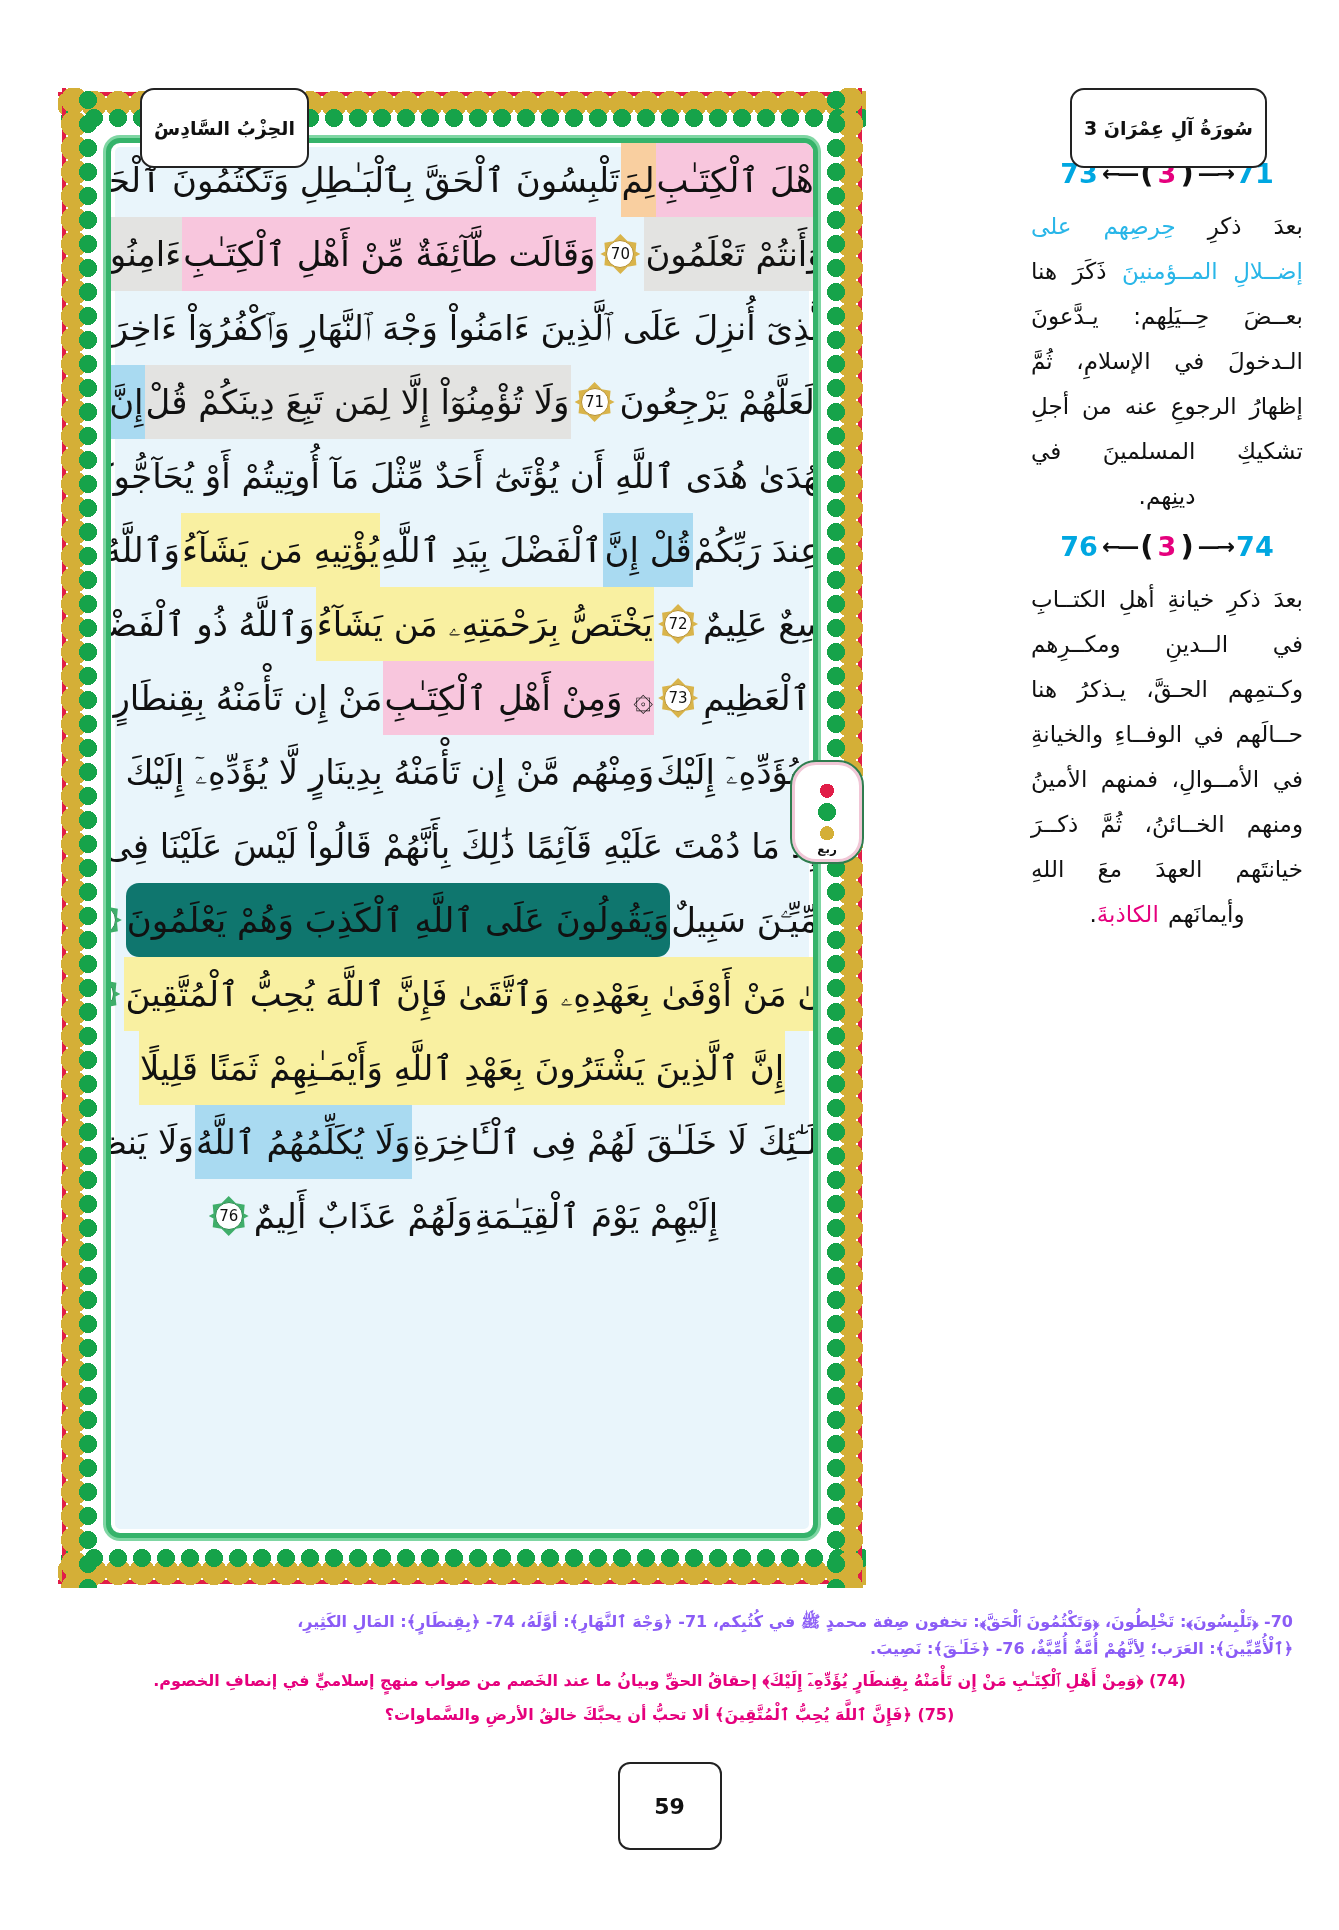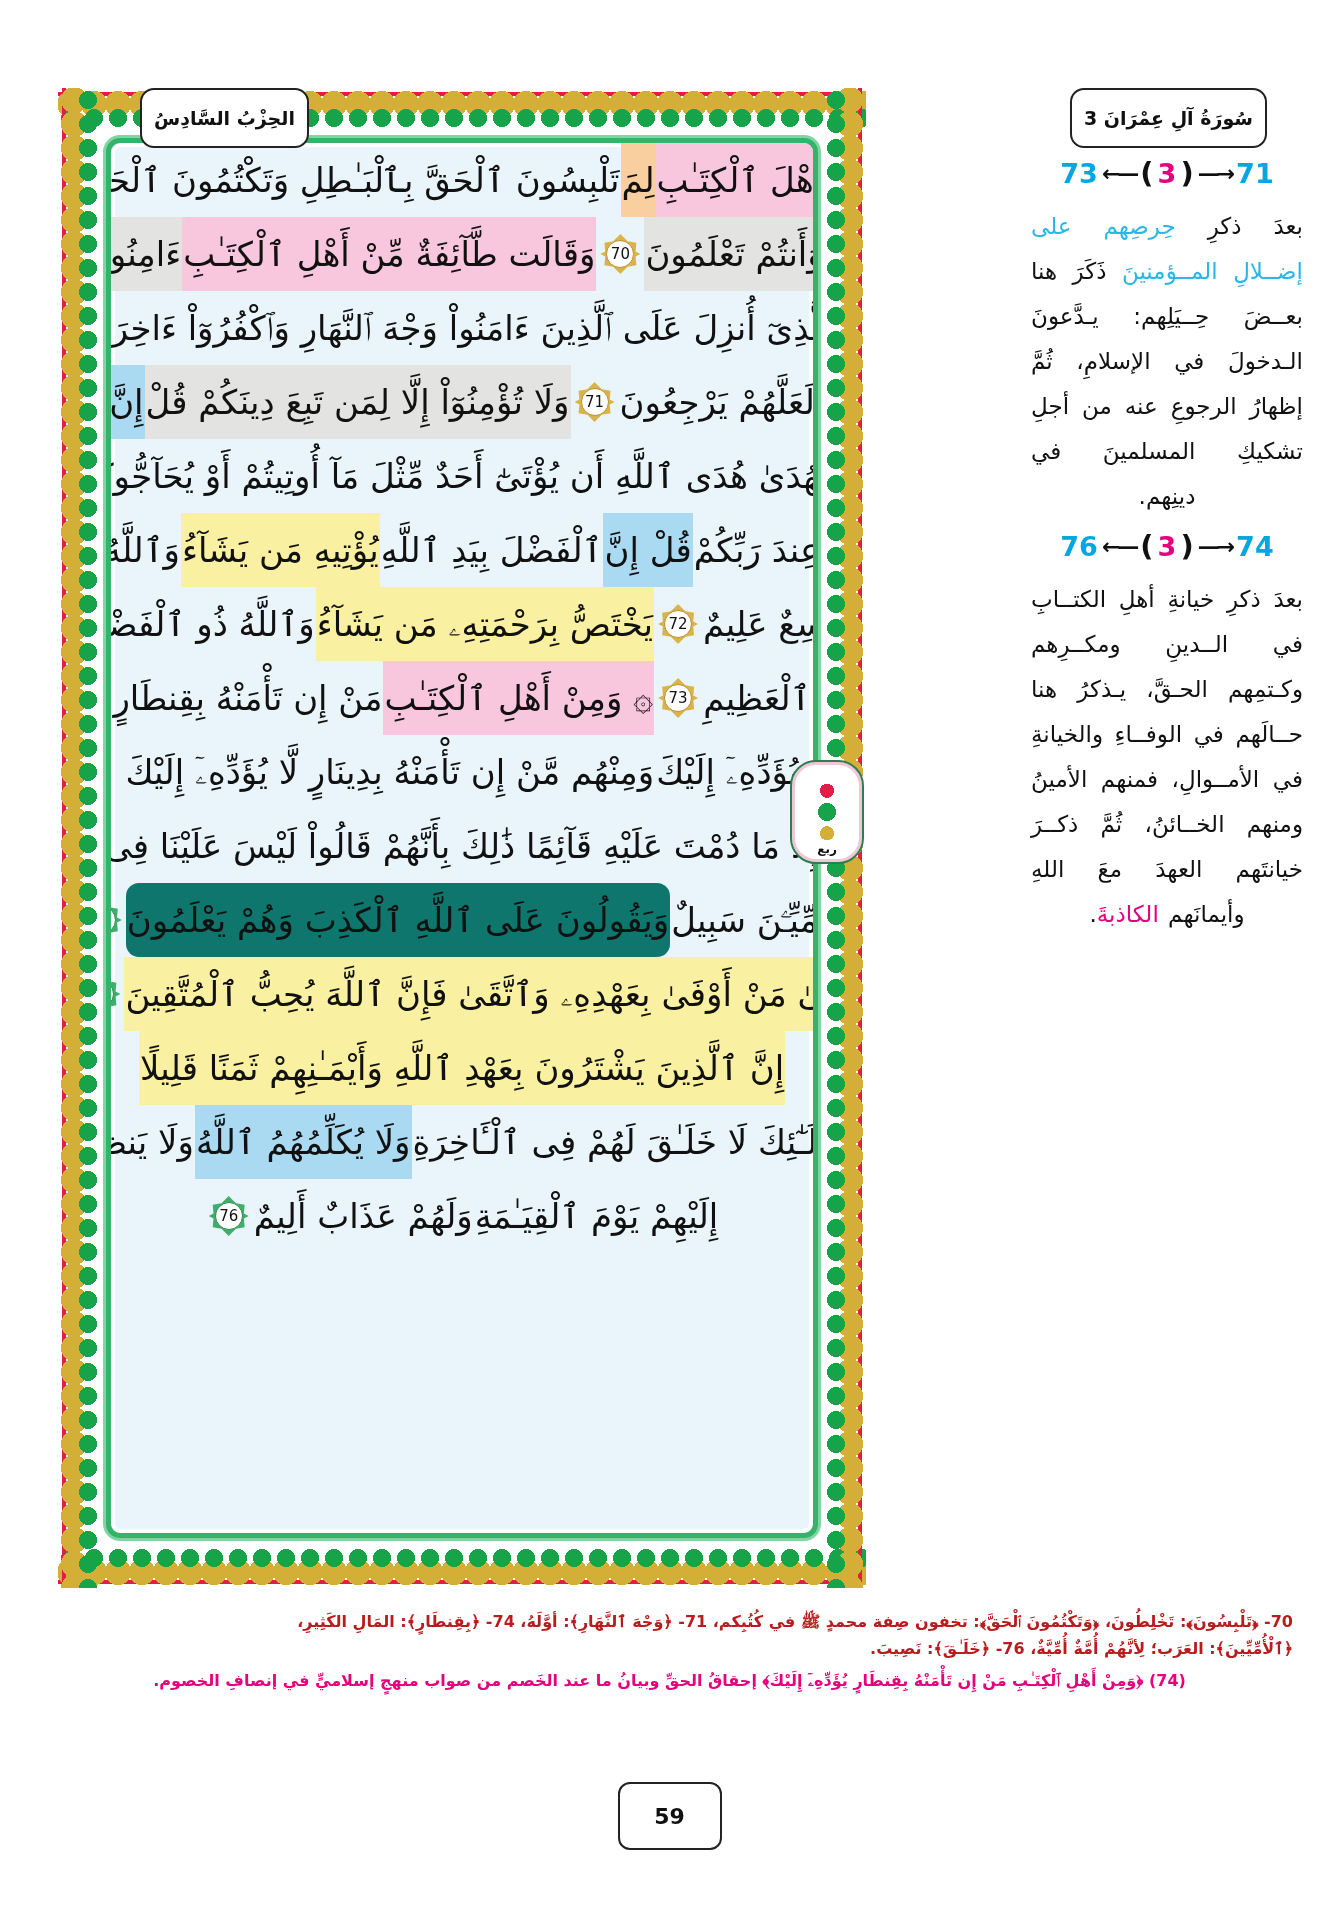--- a/index.html
+++ b/index.html
@@ -67,21 +67,21 @@
   
   .cartouche{
     position:absolute;
     background:#ffffff;
     border:2px solid #222;
     border-radius:14px;
     display:flex;align-items:center;justify-content:center;
     font-family:"DejaVu Sans","Liberation Sans",sans-serif;
     font-size:19px;font-weight:700;color:#111;
     white-space:nowrap;
-    padding:10px 12px;
+    padding:20px 12px;
     z-index:6;
   }
   #surah-cartouche{ right:72px; top:88px; height:36px;text-align:right; }
   #hizb-cartouche{ left:140px; top:88px; height:36px; }
   #page-number-cartouche{
     left:50%;transform:translateX(50%);
     right:auto;
     bottom:80px;
     width:76px;height:44px;
     border-radius:12px;
@@ -204,21 +204,21 @@
 
   
   #footnotes{
     position:absolute;
     left:46px;right:46px;
     top:1608px;
     direction:rtl;
     text-align:center;
   }
   .fn-blue{
-    color:#b91c1c;
+    color:#8b5cf6;
     font-weight:700;
     font-size:16px;
     line-height:27px;
     text-align:justify;
     text-align-last:right;
     direction:rtl;
   }
   .fn-pink{
     color:#e5007d;
     font-weight:700;
@@ -375,16 +375,17 @@
       <p class="cmt">بعدَ ذكرِ خيانةِ أهلِ الكتــابِ في الــدينِ ومكــرِهم وكـتمِهم الحـقَّ، يـذكرُ هنا حــالَهم في الوفــاءِ والخيانةِ في الأمــوالِ، فمنهم الأمينُ ومنهم الخــائنُ، ثُمَّ ذكــرَ خيانتَهم العهدَ معَ اللهِ وأيمانَهم <span class="pink">الكاذبةَ</span>.</p>
     </div>
 
   <div id="footnotes">
     <div id="fn-blue-wrap">
         <div class="fn-blue">70- ﴿تَلْبِسُونَ﴾: تَخْلِطُونَ، ﴿وَتَكْتُمُونَ ٱلْحَقَّ﴾: تخفون صِفة محمدٍ ﷺ في كُتُبِكم، 71- ﴿وَجْهَ ٱلنَّهَارِ﴾: أوَّلَهُ، 74- ﴿بِقِنطَارٍ﴾: المَالِ الكَثِيرِ،</div>
         <div class="fn-blue">﴿ٱلْأُمِّيِّينَ﴾: العَرَب؛ لِأنَّهُمْ أُمَّةٌ أُمِّيَّةٌ، 76- ﴿خَلَـٰقَ﴾: نَصِيبَ.</div>
       </div>
     <div id="fn-pink-wrap">
         <div class="fn-pink">(74) ﴿وَمِنْ أَهْلِ ٱلْكِتَـٰبِ مَنْ إِن تَأْمَنْهُ بِقِنطَارٍ يُؤَدِّهِۦٓ إِلَيْكَ﴾ إحقاقُ الحقِّ وبيانُ ما عند الخَصم من صواب منهجٍ إسلاميٍّ في إنصافِ الخصوم.</div>
+        <div class="fn-pink">(75) ﴿فَإِنَّ ٱللَّهَ يُحِبُّ ٱلْمُتَّقِينَ﴾ ألا تحبُّ أن يحبَّكَ خالقُ الأرضِ والسَّماوات؟</div>
       </div>
   </div>
 
 </div>
 
 </body></html>

